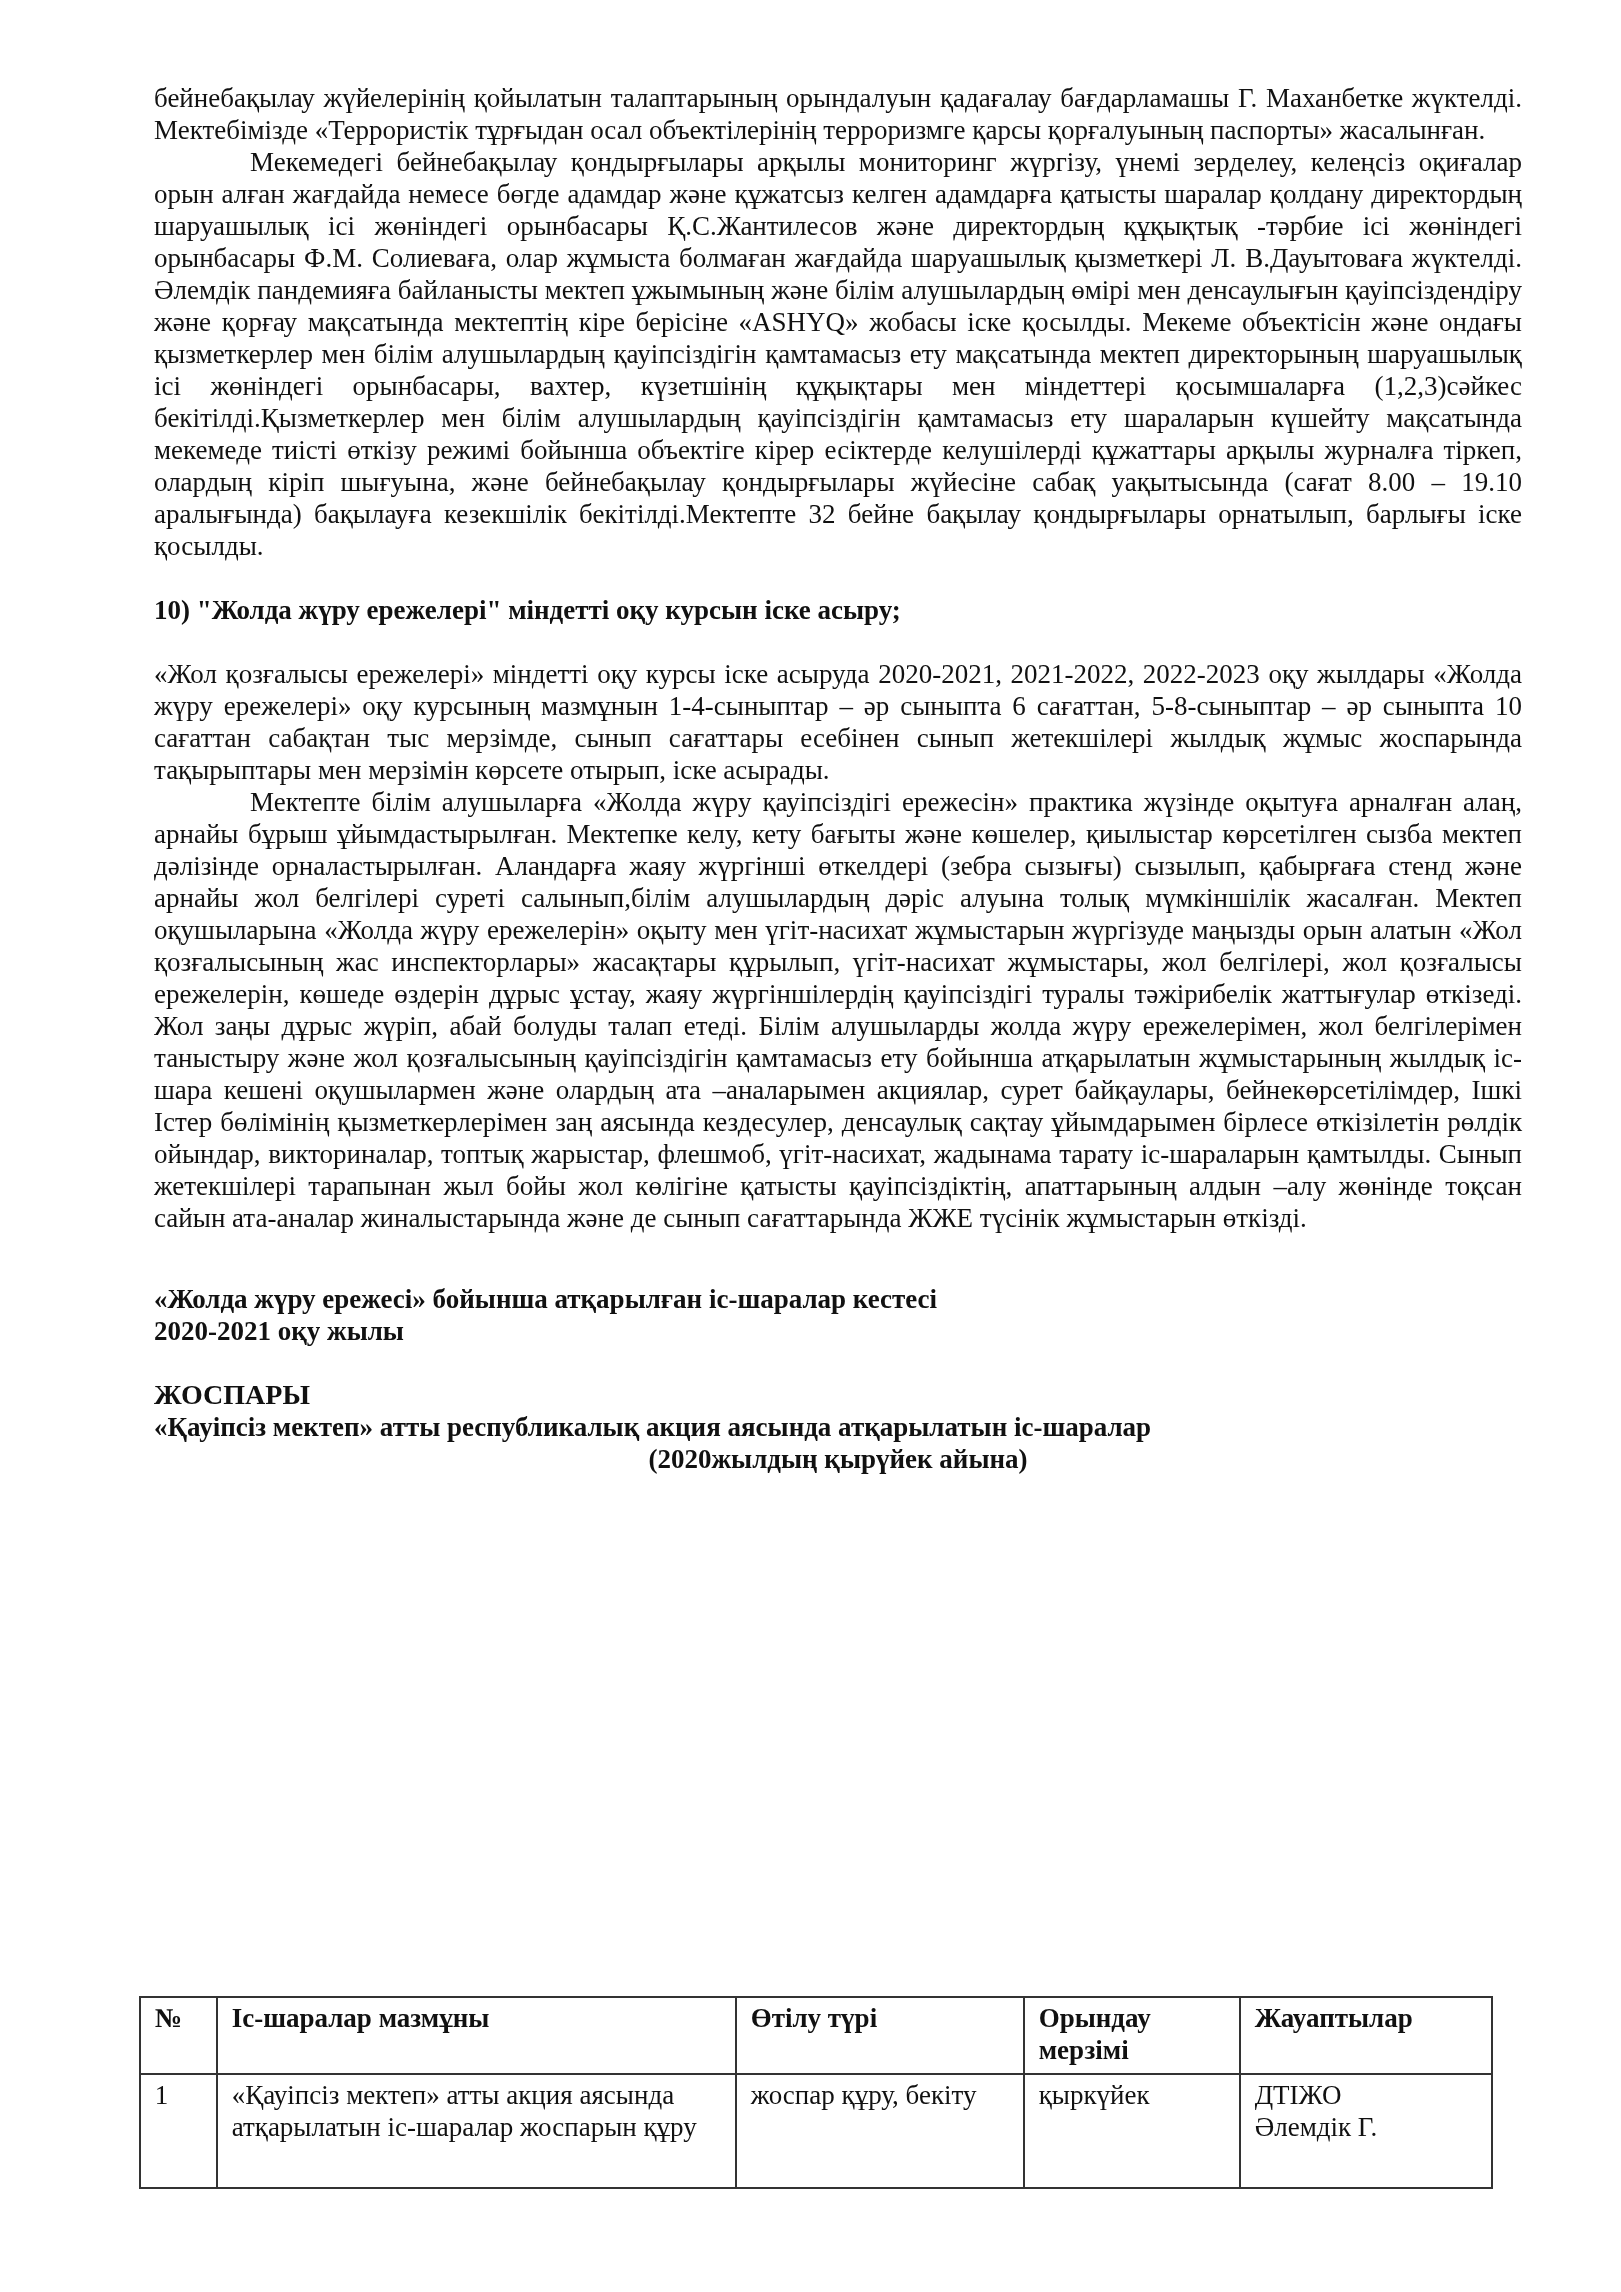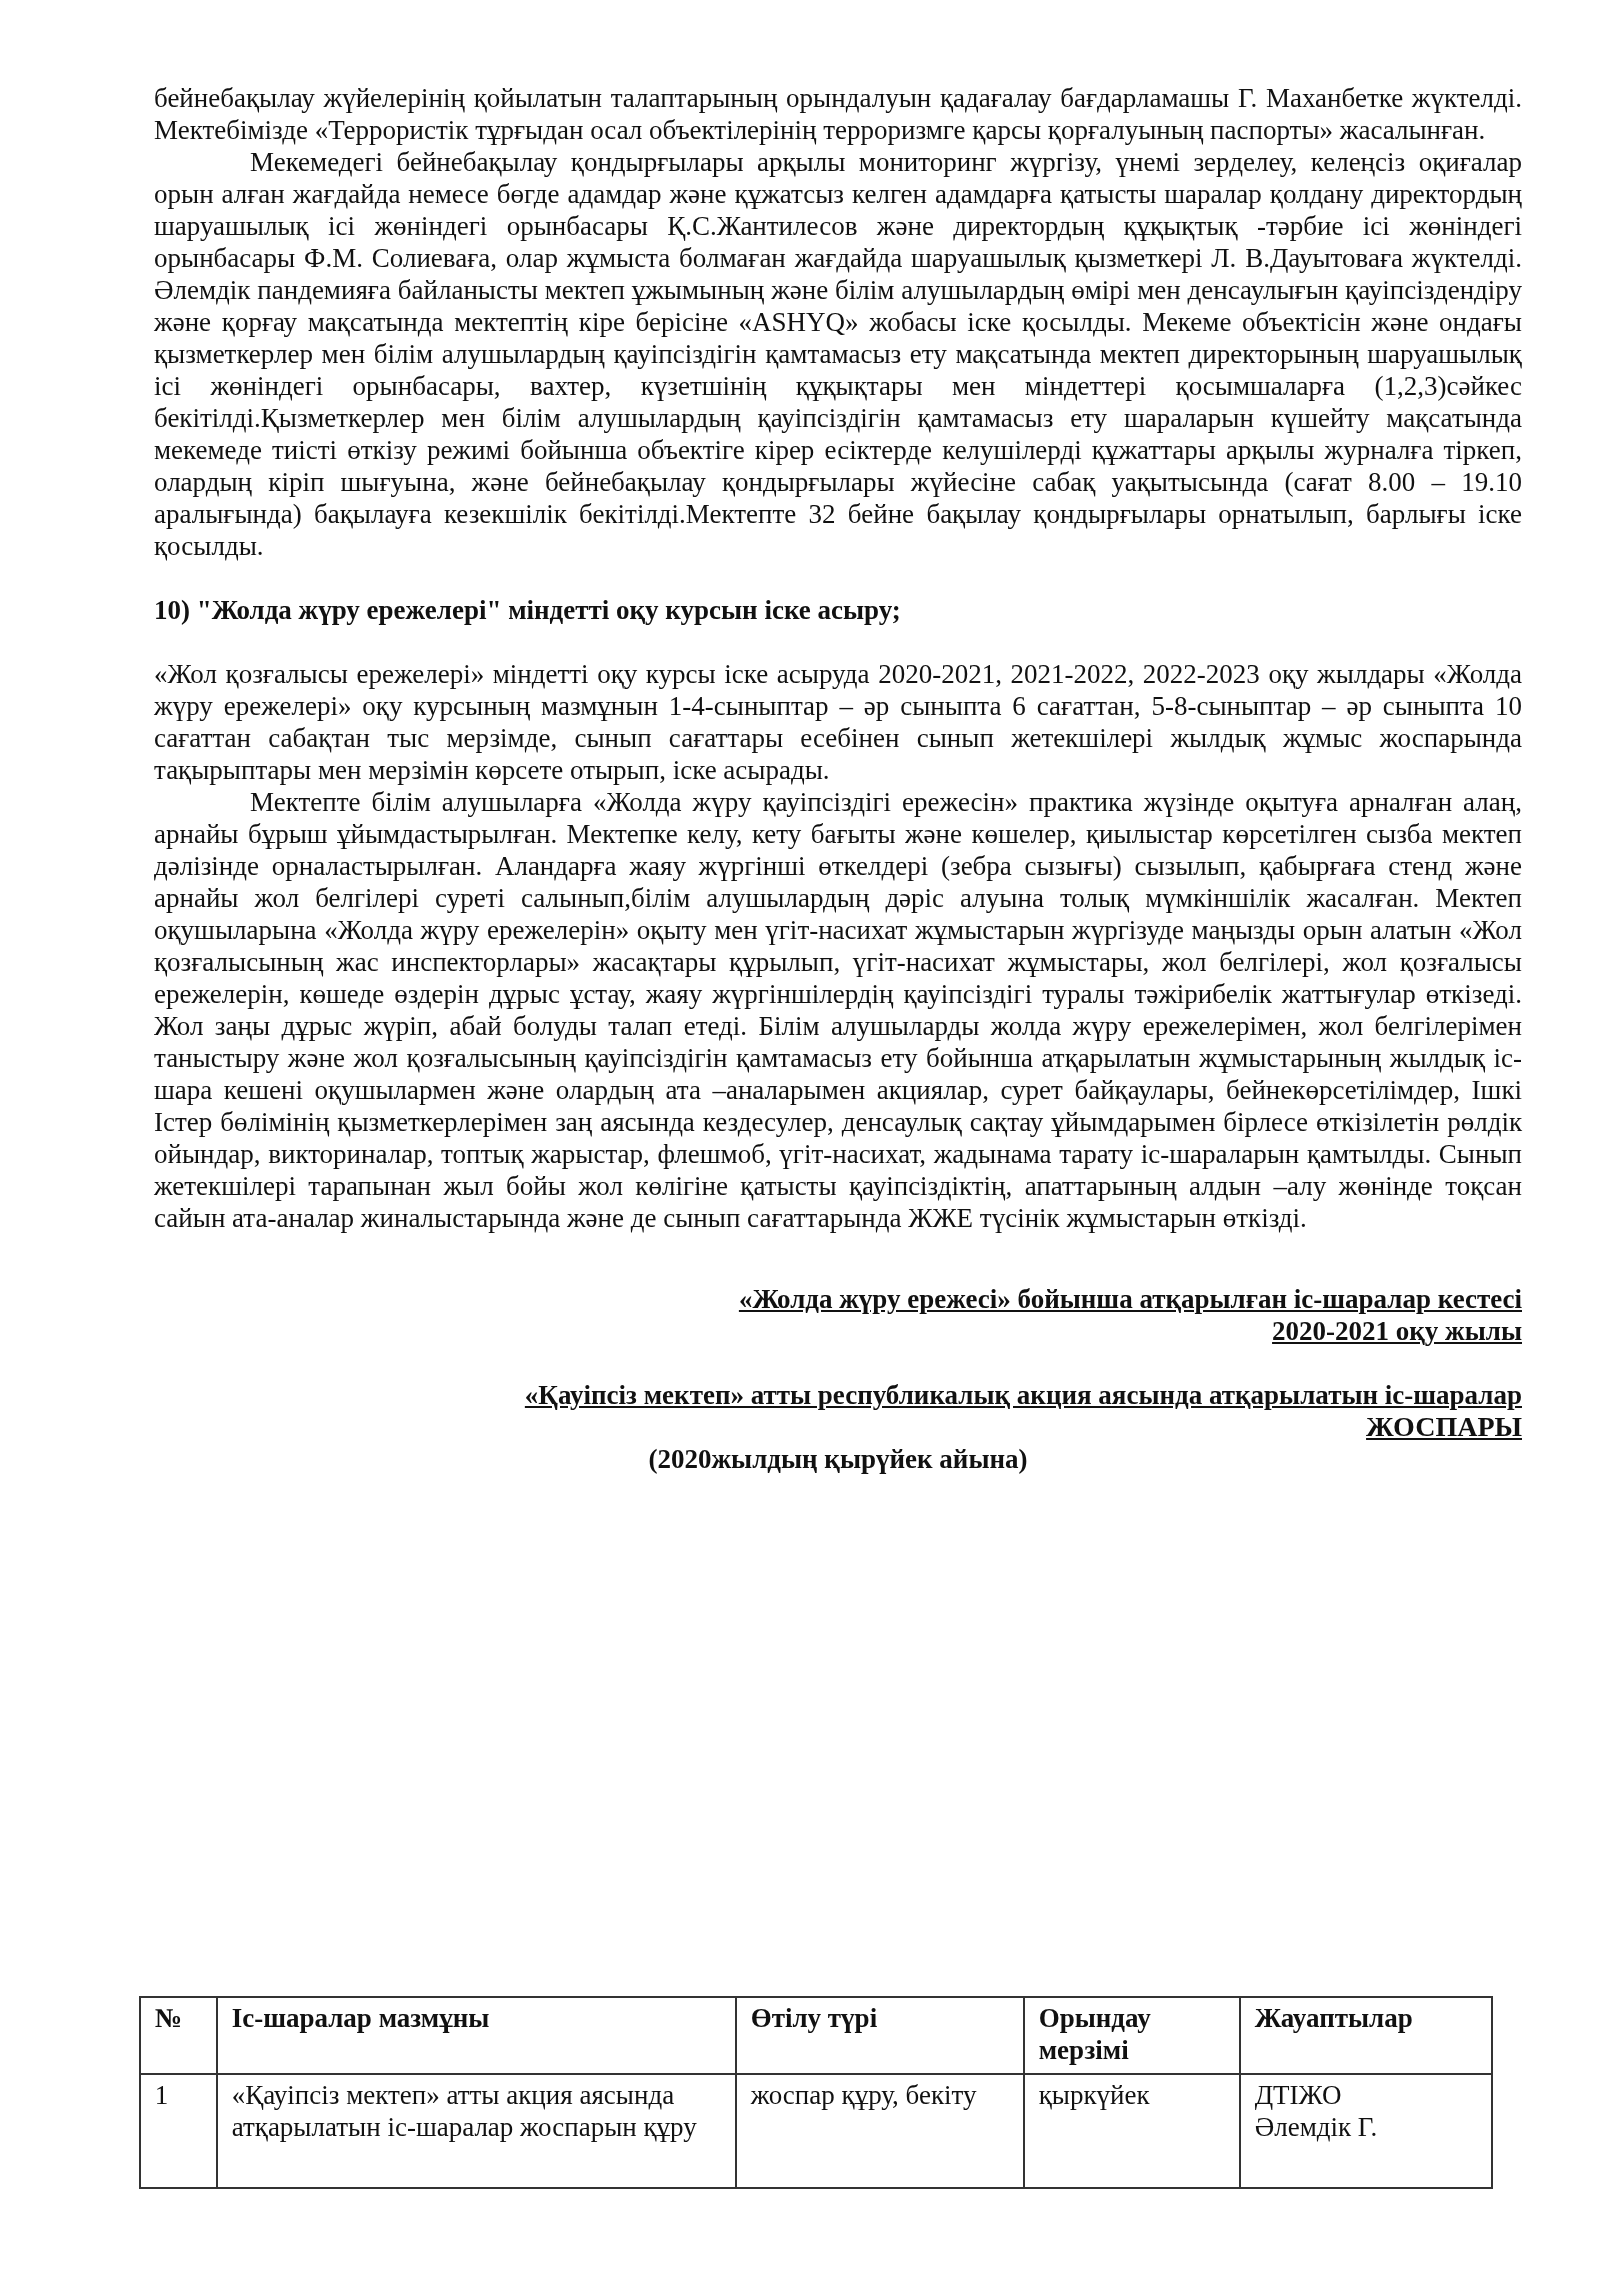--- a/index.html
+++ b/index.html
@@ -20,24 +20,23 @@
     text-align-last: left;
   }
   .indent { text-indent: 96px; }
   .section-heading {
     margin: 32px 0 0 0;
     font-weight: bold;
     font-size: 27px;
   }
   .gap-after-heading { margin-top: 32px; }
   .center-block {
-    text-align: right;
+    text-align: left;
     font-weight: bold;
     margin: 0;
-    text-decoration: underline;
   }
   .title-block { margin-top: 49px; }
   .plan-block { margin-top: 32px; }
   .plan-label { font-size: 28px; }
   .subtitle {
     text-align: center;
     font-weight: bold;
     margin: 0;
   }
   table.plan {
@@ -80,22 +79,22 @@
 
   <p class="para gap-after-heading">«Жол қозғалысы ережелері» міндетті оқу курсы іске асыруда 2020-2021, 2021-2022, 2022-2023 оқу жылдары «Жолда жүру ережелері» оқу курсының мазмұнын 1-4-сыныптар –  әр сыныпта 6 сағаттан, 5-8-сыныптар – әр сыныпта 10 сағаттан сабақтан тыс мерзімде, сынып сағаттары есебінен сынып жетекшілері жылдық жұмыс жоспарында тақырыптары мен мерзімін көрсете отырып, іске асырады.</p>
   <p class="para indent">Мектепте  білім алушыларға «Жолда жүру қауіпсіздігі ережесін» практика жүзінде оқытуға арналған алаң, арнайы бұрыш ұйымдастырылған. Мектепке келу, кету бағыты және көшелер, қиылыстар көрсетілген сызба мектеп дәлізінде орналастырылған. Аландарға жаяу жүргінші өткелдері (зебра сызығы) сызылып,  қабырғаға стенд және  арнайы жол белгілері суреті салынып,білім алушылардың   дәріс  алуына  толық  мүмкіншілік жасалған. Мектеп оқушыларына «Жолда жүру ережелерін» оқыту мен үгіт-насихат  жұмыстарын  жүргізуде маңызды орын алатын  «Жол қозғалысының жас инспекторлары» жасақтары құрылып, үгіт-насихат жұмыстары,  жол белгілері, жол қозғалысы ережелерін, көшеде өздерін дұрыс ұстау, жаяу жүргіншілердің қауіпсіздігі туралы тәжірибелік жаттығулар өткізеді. Жол заңы дұрыс жүріп, абай болуды  талап етеді. Білім алушыларды жолда жүру ережелерімен, жол белгілерімен таныстыру және жол  қозғалысының  қауіпсіздігін  қамтамасыз ету бойынша атқарылатын жұмыстарының   жылдық  іс-шара кешені оқушылармен және олардың  ата –аналарымен акциялар, сурет байқаулары, бейнекөрсетілімдер, Ішкі Істер бөлімінің қызметкерлерімен заң аясында кездесулер, денсаулық сақтау ұйымдарымен бірлесе өткізілетін рөлдік ойындар, викториналар, топтық жарыстар, флешмоб, үгіт-насихат, жадынама тарату іс-шараларын қамтылды. Сынып жетекшілері тарапынан жыл бойы жол көлігіне қатысты  қауіпсіздіктің, апаттарының алдын –алу жөнінде тоқсан сайын ата-аналар жиналыстарында және де сынып сағаттарында ЖЖЕ түсінік жұмыстарын өткізді.</p>
 
   <div class="title-block">
     <p class="center-block">«Жолда жүру ережесі» бойынша атқарылған іс-шаралар кестесі</p>
     <p class="center-block">2020-2021 оқу жылы</p>
   </div>
 
   <div class="plan-block">
+    <p class="center-block plan-label">ЖОСПАРЫ</p>
     <p class="center-block">«Қауіпсіз мектеп» атты республикалық акция аясында атқарылатын іс-шаралар</p>
-    <p class="center-block plan-label">ЖОСПАРЫ</p>
     <p class="subtitle">(2020жылдың қырүйек айына)</p>
   </div>
 </div>
 
 <table class="plan">
   <colgroup>
     <col class="col-no">
     <col class="col-content">
     <col class="col-form">
     <col class="col-date">

